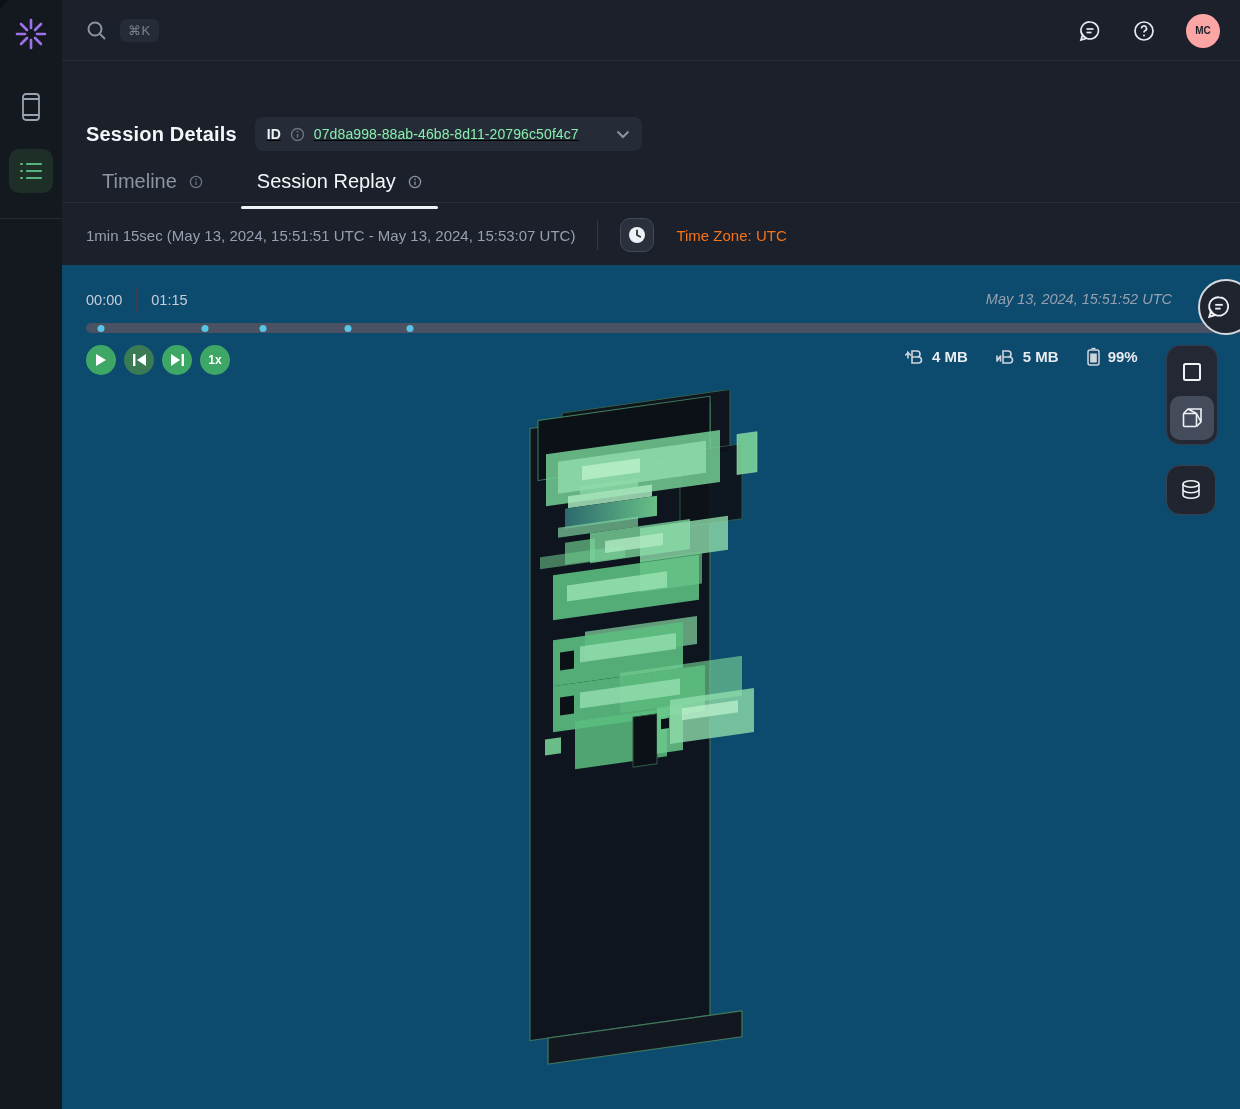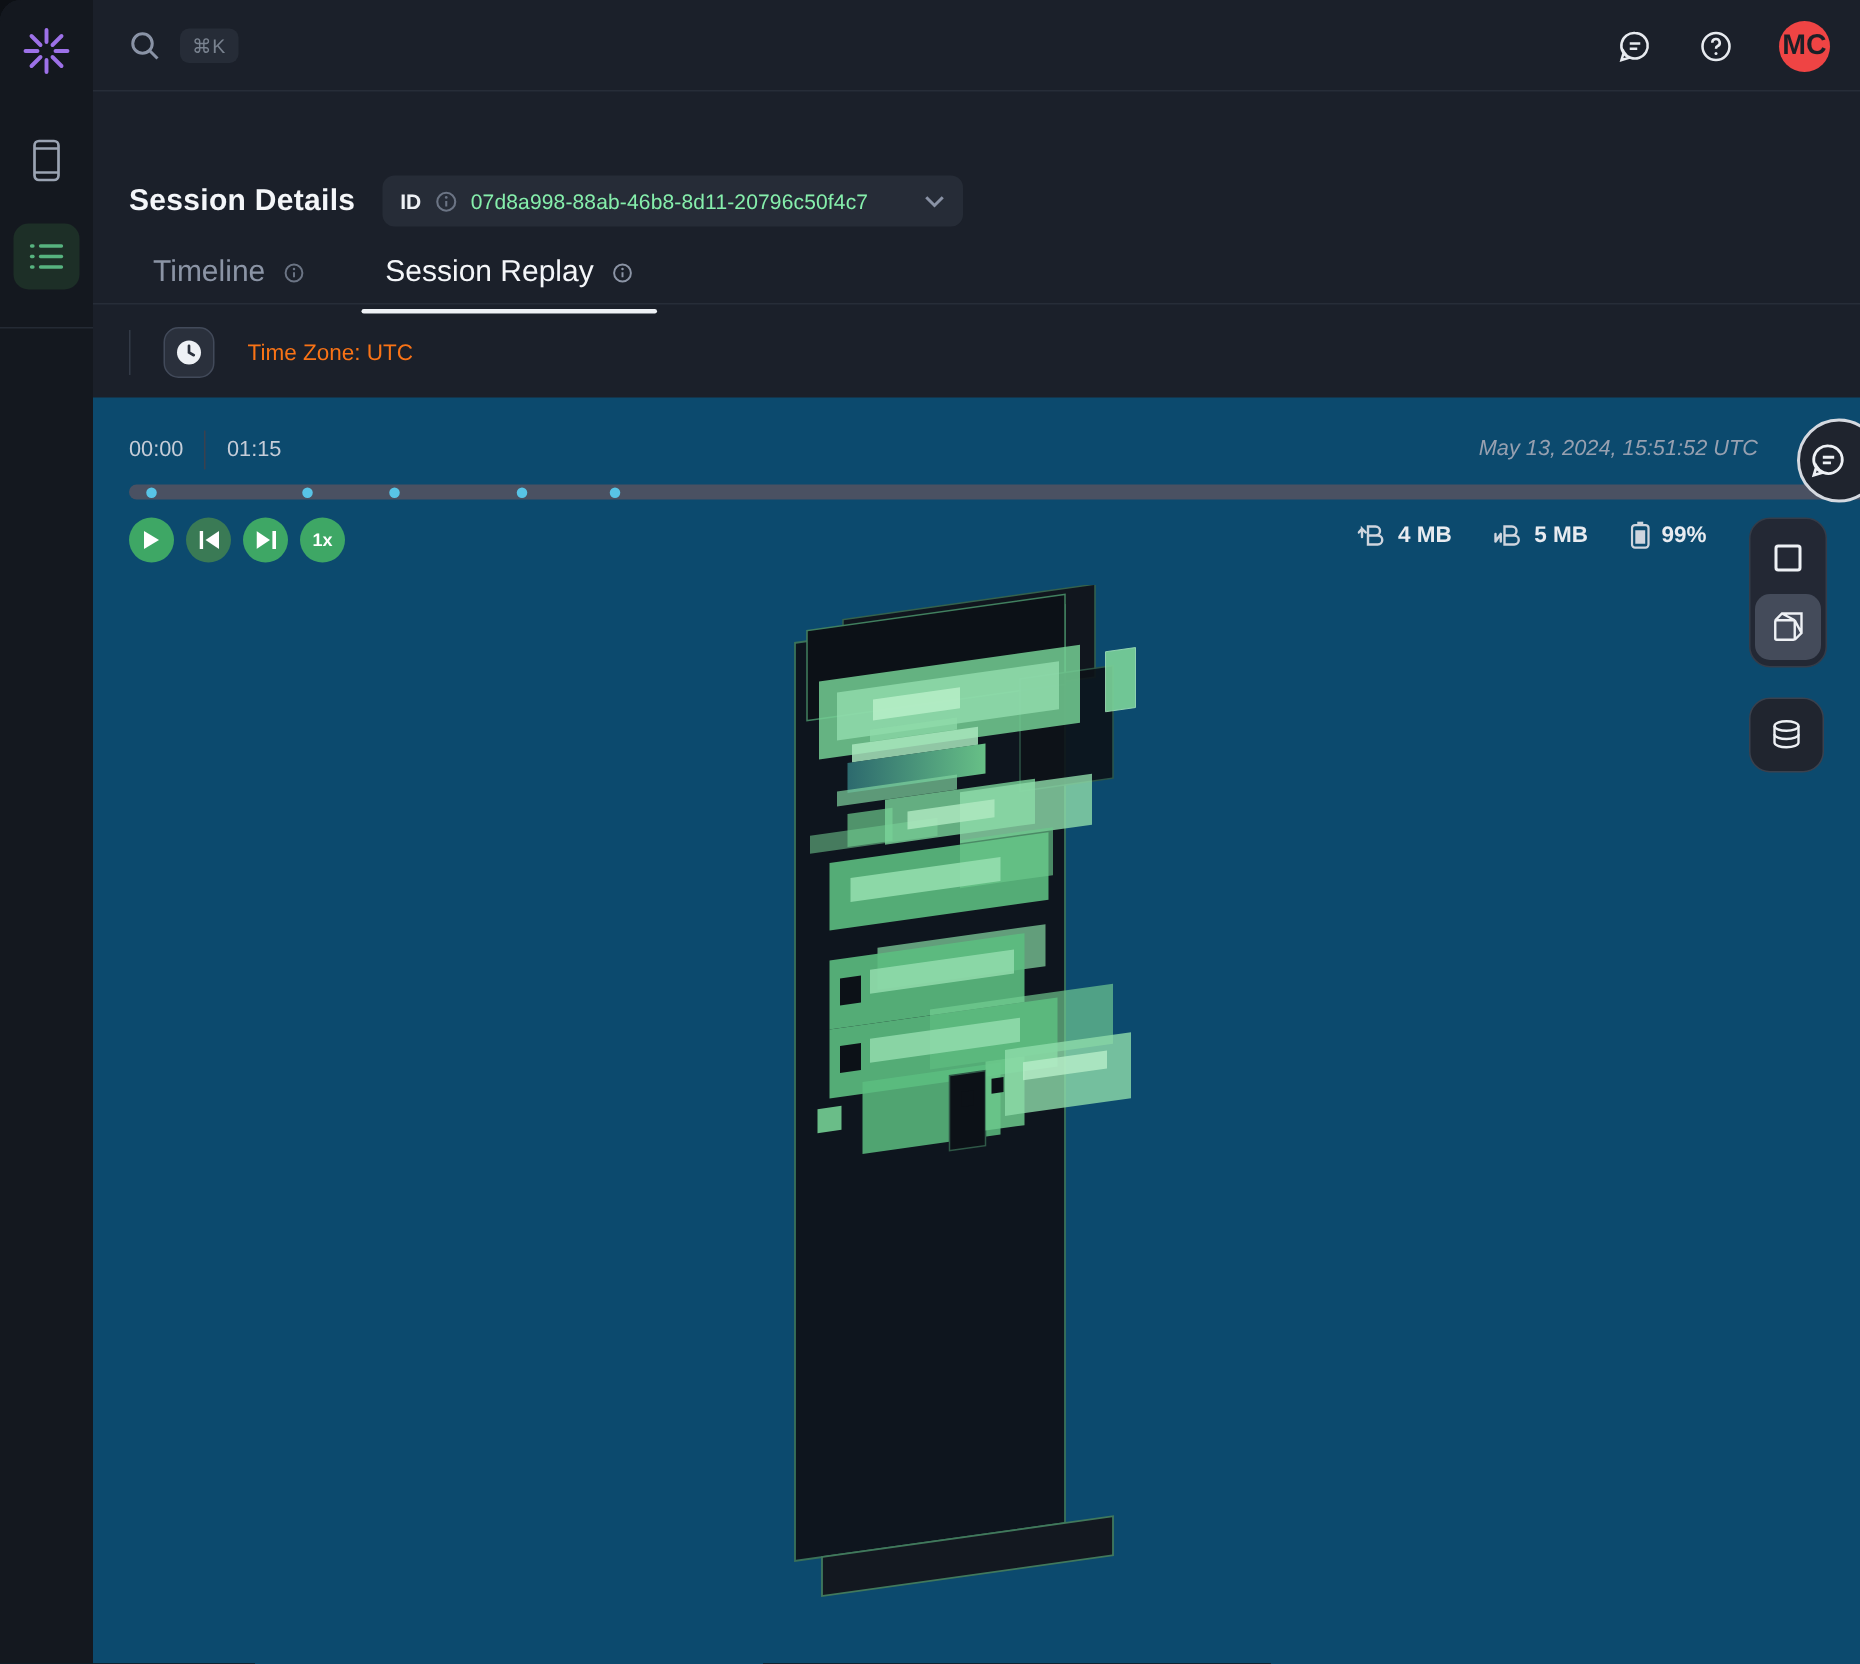--- a/index.html
+++ b/index.html
@@ -15,25 +15,25 @@
   .side-divider { position:absolute; left:0; top:218px; width:62px; height:1px; background:#242a34; }
 
   
   .main { position:absolute; left:62px; top:0; right:0; height:100%; }
 
   .topbar { position:absolute; left:0; top:0; right:0; height:61px; border-bottom:1px solid #272d38; display:flex; align-items:center; }
   .search-wrap { display:flex; align-items:center; gap:13px; margin-left:24px; }
   .kbd { background:#262c37; color:#79828f; border-radius:6px; font-size:13px; padding:4px 8px; letter-spacing:.5px; }
   .topbar-right { position:absolute; right:20px; top:0; height:61px; display:flex; align-items:center; gap:30px; }
   .icon-btn { background:none; border:none; color:#e7eaef; cursor:pointer; display:flex; }
-  .avatar { width:34px; height:34px; border-radius:50%; background:#ef4444; color:#1b2027; font-size:19px; font-weight:bold; display:flex; align-items:center; justify-content:center; }
+  .avatar { width:34px; height:34px; border-radius:50%; background:#fca5a5; color:#1b2027; font-size:10px; font-weight:bold; display:flex; align-items:center; justify-content:center; }
 
   .page-header { position:absolute; left:24px; top:84px; display:flex; align-items:center; gap:18px;margin-top:33px; }
   .page-title { color:#f4f6f9; font-size:20px; font-weight:bold; letter-spacing:.2px; }
-  .id-pill { width:387px; height:34px; background:#262c37; border:none; border-radius:8px; display:flex; align-items:center; padding:0 12px; gap:9px; cursor:pointer; }
+  .id-pill { width:387px; height:34px; background:#262c37; border:none; border-radius:8px; display:flex; align-items:center; padding:0 12px; gap:9px; cursor:pointer;text-decoration:underline; }
   .id-label { color:#eef1f5; font-size:14px; font-weight:bold; }
   .id-value { color:#86efac; font-size:14px; letter-spacing:.1px; }
   .id-pill .spacer { flex:1; }
 
   .tabs { position:absolute; left:24px; top:162px; display:flex; gap:22px; }
   .tab { display:flex; align-items:center; gap:12px; background:none; border:none; padding:8px 16px 16px 16px; font-size:20px; font-weight:normal; cursor:pointer; position:relative; }
   .tab.inactive { color:#8b94a5; }
   .tab.active { color:#f4f6f9; }
   .tab.active::after { content:""; position:absolute; left:0; right:0; bottom:0; height:3px; background:#eef1f5; border-radius:2px; }
   .tabs-underline { position:absolute; left:0; top:202px; right:0; height:1px; background:#272d38; }
@@ -172,20 +172,21 @@
         <svg width="14" height="14" viewBox="0 0 15 15" fill="none" stroke="#8b94a5" stroke-width="1.4">
           <circle cx="7.5" cy="7.5" r="6"></circle>
             <line x1="7.5" y1="7" x2="7.5" y2="10.6"></line>
             <circle cx="7.5" cy="4.6" r=".9" fill="#8b94a5" stroke="none"></circle>
         </svg>
       </button>
     </div>
     <div class="tabs-underline"></div>
 
     <div class="session-info">
+      <span class="dur-text">1min 15sec (May 13, 2024, 15:51:51 UTC - May 13, 2024, 15:53:07 UTC)</span>
       <span class="v-div"></span>
       <button class="clock-btn">
         <svg width="18" height="18" viewBox="0 0 18 18">
           <circle cx="9" cy="9" r="8" fill="#eef1f5"></circle>
           <path d="M9 4.5V9l3.2 1.8" fill="none" stroke="#2a303c" stroke-width="1.8" stroke-linecap="round"></path>
         </svg>
       </button>
       <span class="tz-text">Time Zone: UTC</span>
     </div>
 

